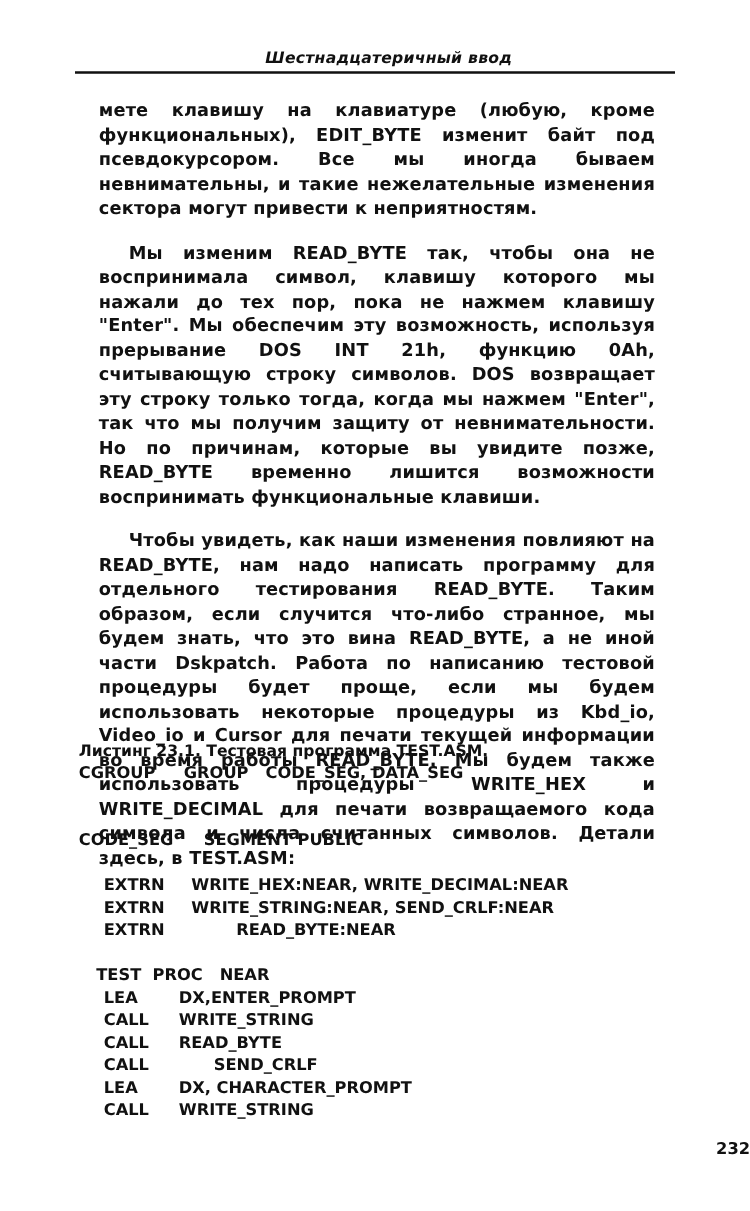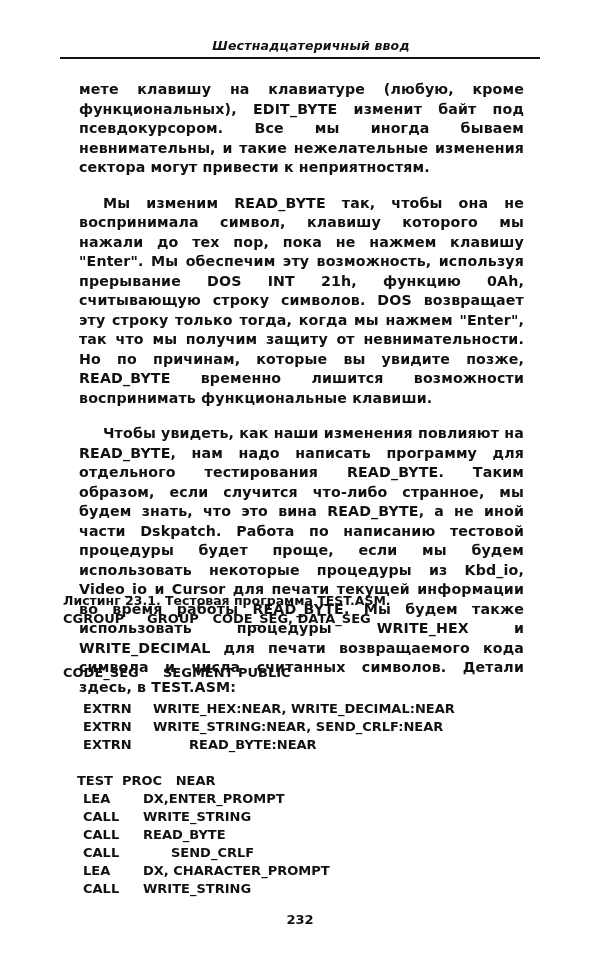--- a/index.html
+++ b/index.html
@@ -27,21 +27,21 @@
     position: absolute; left: 63px; top: 592px; width: 477px;
     font-weight: bold; font-size: 13px; line-height: 18px;
   }
   .listing-title { font-size: 12.5px; font-weight: bold; margin-bottom: 0; }
   .code-line { white-space: pre; height: 18px; position: relative; }
   .code-line .c1 { position: absolute; }
   .code-line .c2 { position: absolute; }
   .blank { height: 18px; }
   .page-number {
     position: absolute; left: 0; top: 912px; width: 600px;
-    text-align: center; font-weight: bold; font-size: 13px;
+    text-align: right; font-weight: bold; font-size: 13px;
   }
 </style>
 </head>
 <body>
 
 <div class="running-head">Шестнадцатеричный ввод</div>
 <div class="head-rule"></div>
 
 <div class="body-text">
   <p>мете клавишу на клавиатуре (любую, кроме функциональных), EDIT_BYTE изменит байт под псевдокурсором. Все мы иногда бываем невнимательны, и такие нежелательные изменения сектора могут привести к неприятностям.</p>

